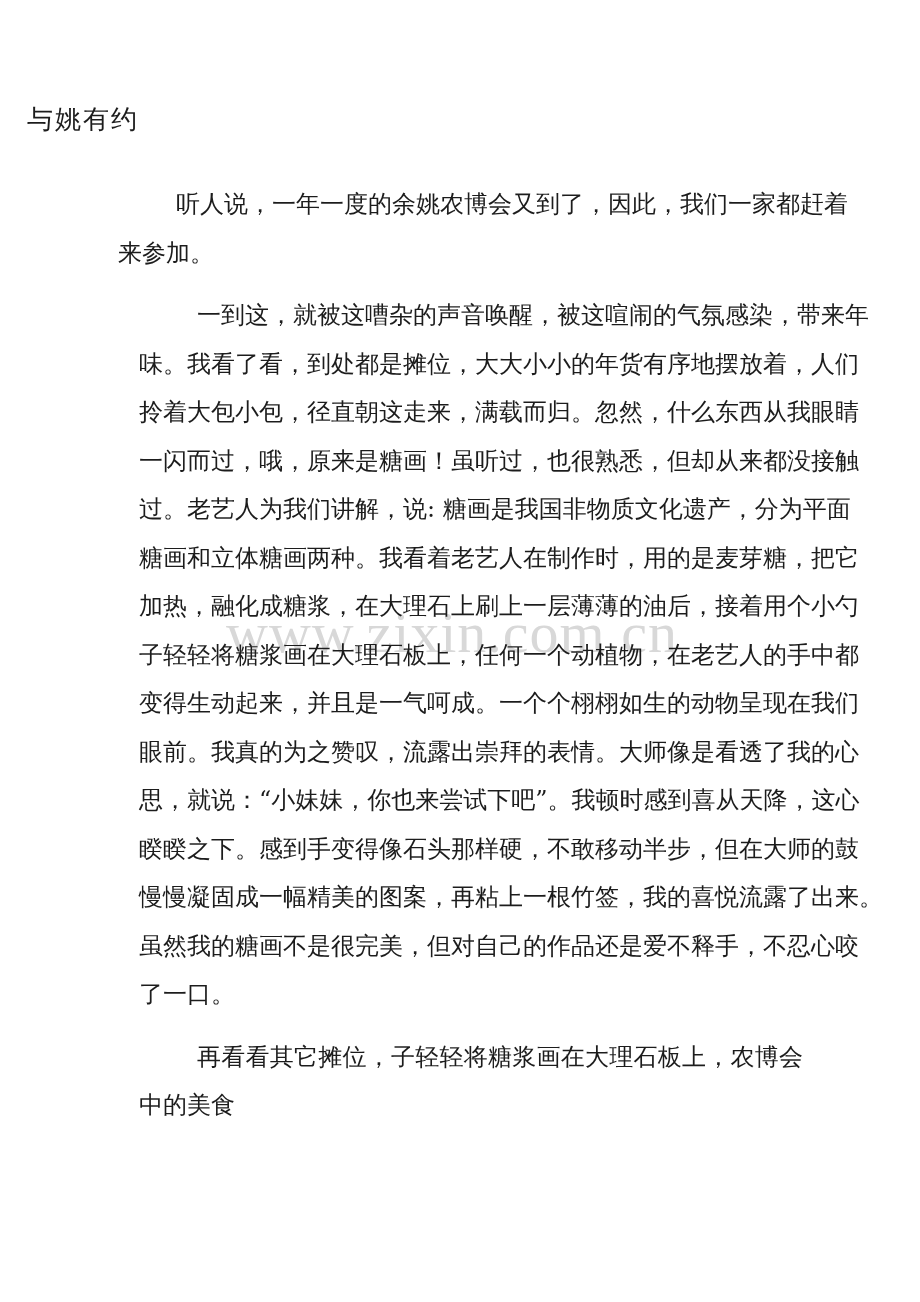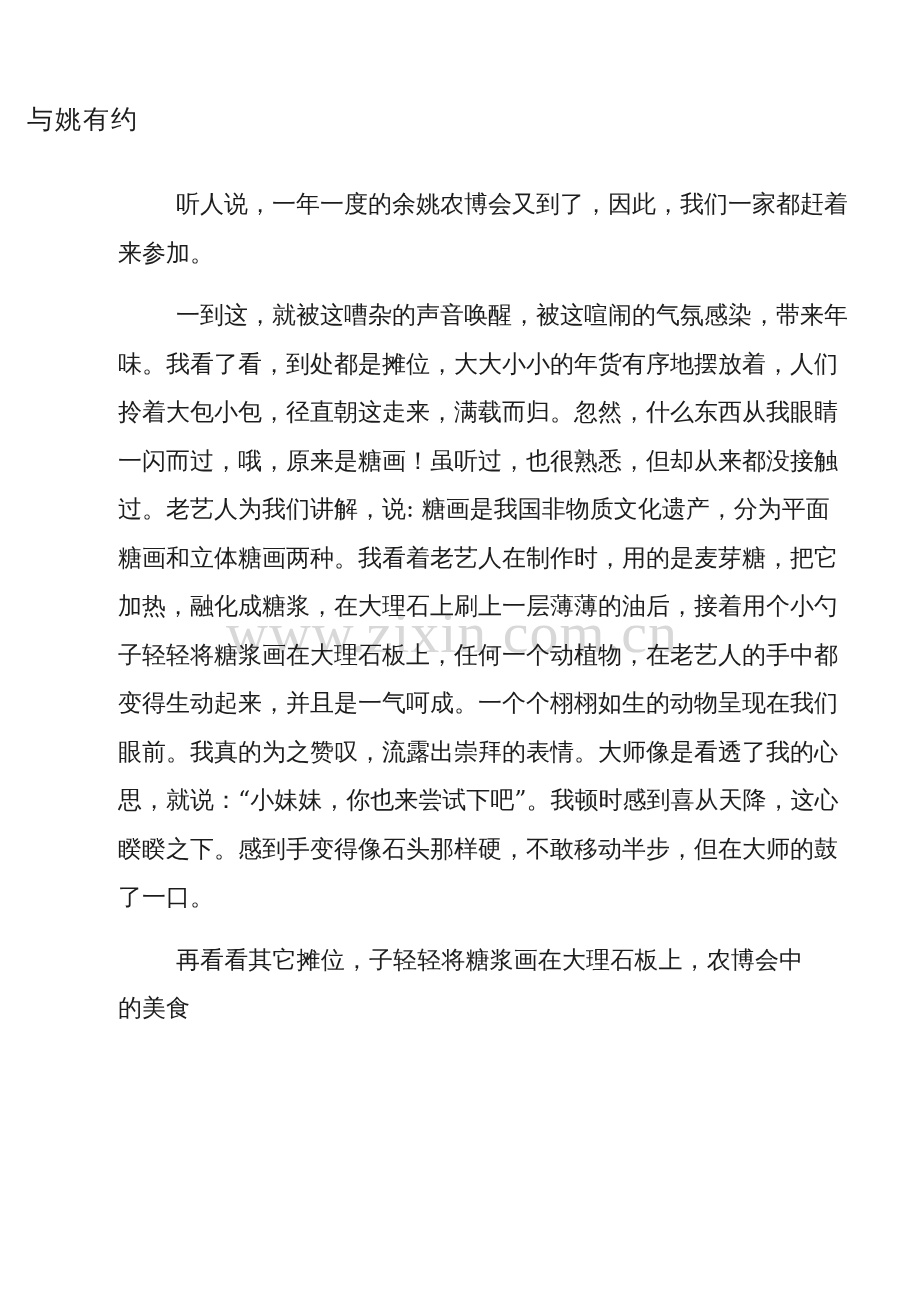--- a/index.html
+++ b/index.html
@@ -32,20 +32,21 @@
   .body-text {
     position: absolute;
     top: 180px;
     left: 118px;
     width: 685px;
     z-index: 2;
     font-size: 24px;
   }
   .para + .para {
     margin-top: 14px;
+    margin-left: 21px;
   }
   .line {
     height: 48.5px;
     line-height: 48.5px;
     white-space: nowrap;
     text-align: justify;
     text-align-last: justify;
   }
   .line.indent {
     text-indent: 58px;
@@ -90,20 +91,22 @@
       <div class="line">拎着大包小包，径直朝这走来，满载而归。忽然，什么东西从我眼睛</div>
       <div class="line">一闪而过，哦，原来是糖画！虽听过，也很熟悉，但却从来都没接触</div>
       <div class="line">过。老艺人为我们讲解，说: 糖画是我国非物质文化遗产，分为平面</div>
       <div class="line">糖画和立体糖画两种。我看着老艺人在制作时，用的是麦芽糖，把它</div>
       <div class="line">加热，融化成糖浆，在大理石上刷上一层薄薄的油后，接着用个小勺</div>
       <div class="line">子轻轻将糖浆画在大理石板上，任何一个动植物，在老艺人的手中都</div>
       <div class="line">变得生动起来，并且是一气呵成。一个个栩栩如生的动物呈现在我们</div>
       <div class="line">眼前。我真的为之赞叹，流露出崇拜的表情。大师像是看透了我的心</div>
       <div class="line">思，就说：“小妹妹，你也来尝试下吧”。我顿时感到喜从天降，这心</div>
       <div class="line">睽睽之下。感到手变得像石头那样硬，不敢移动半步，但在大师的鼓</div>
+      <div class="line">慢慢凝固成一幅精美的图案，再粘上一根竹签，我的喜悦流露了出来。</div>
+      <div class="line">虽然我的糖画不是很完美，但对自己的作品还是爱不释手，不忍心咬</div>
       <div class="line end">了一口。</div>
     </div>
 
     <div class="para">
       <div class="line indent end">再看看其它摊位，子轻轻将糖浆画在大理石板上，农博会中的美食</div>
     </div>
 
   </div>
 </div>
 

